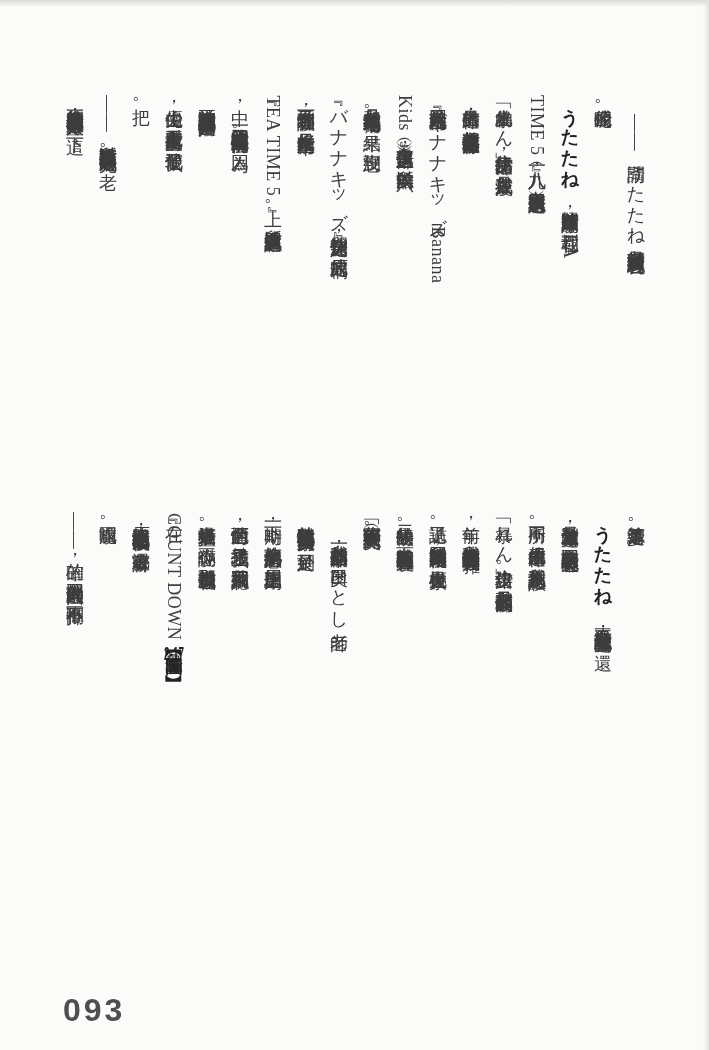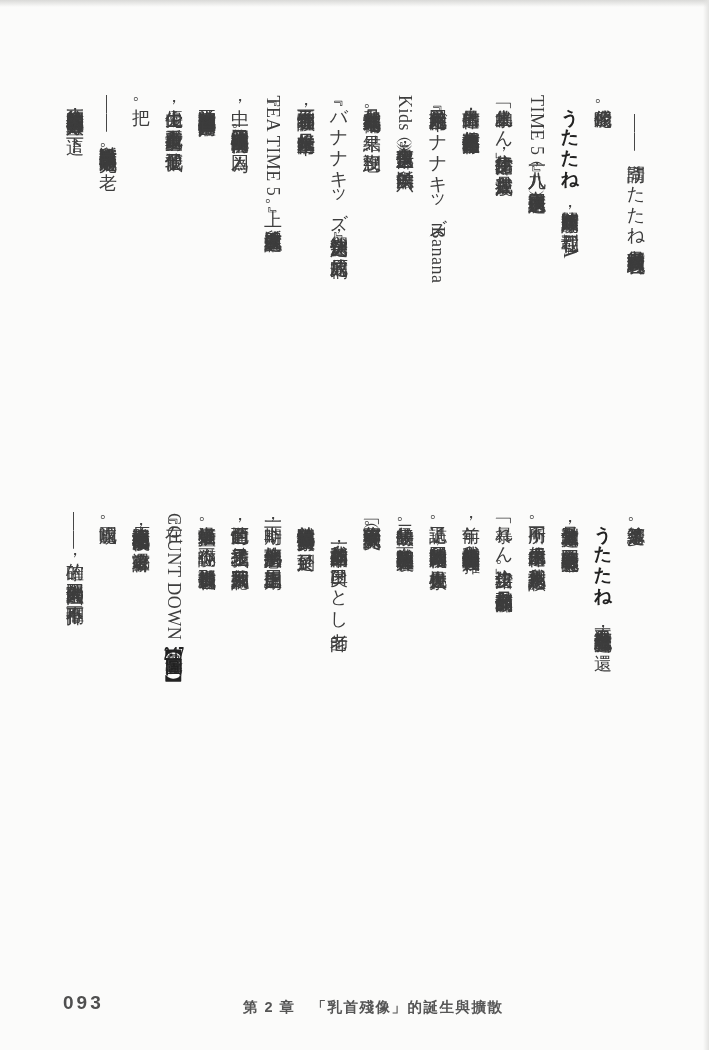--- a/index.html
+++ b/index.html
@@ -37,21 +37,21 @@
   }
   .fig{
     font-family:"Liberation Sans","DejaVu Sans",sans-serif;
     font-weight:bold;color:#222;
   }
   .tcy{text-combine-upright:all;-webkit-text-combine:horizontal;}
   #footer{position:absolute;left:0;top:986px;width:709px;height:40px;}
   #page-number{
     position:absolute;left:63px;top:6px;
     font-family:"Liberation Sans","DejaVu Sans",sans-serif;
-    font-weight:bold;font-size:19px;letter-spacing:3px;color:#4f4f4f;
+    font-weight:bold;font-size:32px;letter-spacing:3px;color:#4f4f4f;
   }
   #chapter-label{
     position:absolute;left:243px;top:12px;
     font-family:"Liberation Sans","DejaVu Sans",sans-serif;
     font-weight:bold;font-size:14.5px;letter-spacing:1.5px;color:#555;
   }
 </style>
 </head>
 <body>
 
@@ -94,16 +94,15 @@
     <div class="col" style="left:223px">色情的封面，結果才找上了我。我替那系列同人誌</div>
     <div class="col" style="left:190px">畫過好幾幅插畫。不瞞你說，那幾張插畫也有刊載</div>
     <div class="col" style="left:157px"><span>在『COUNT DOWN』的目錄和卷尾</span><span class="fig"><span>【圖</span><span class="tcy">2-17</span><span>】</span></span><span>。</span></div>
     <div class="col" style="left:124px">原本這個趴在地上的女孩子屁股後面，還畫著蘇聯</div>
     <div class="col" style="left:91px">國旗呢。</div>
     <div class="col" style="left:58px">——的確，那部分因為大人的理由，不刪掉可不</div>
   </div>
 
   <div id="footer">
     <div id="page-number">093</div>
-    <div id="chapter-label">第 2 章　「乳首殘像」的誕生與擴散</div>
   </div>
 
 </div>
 
 </body></html>

